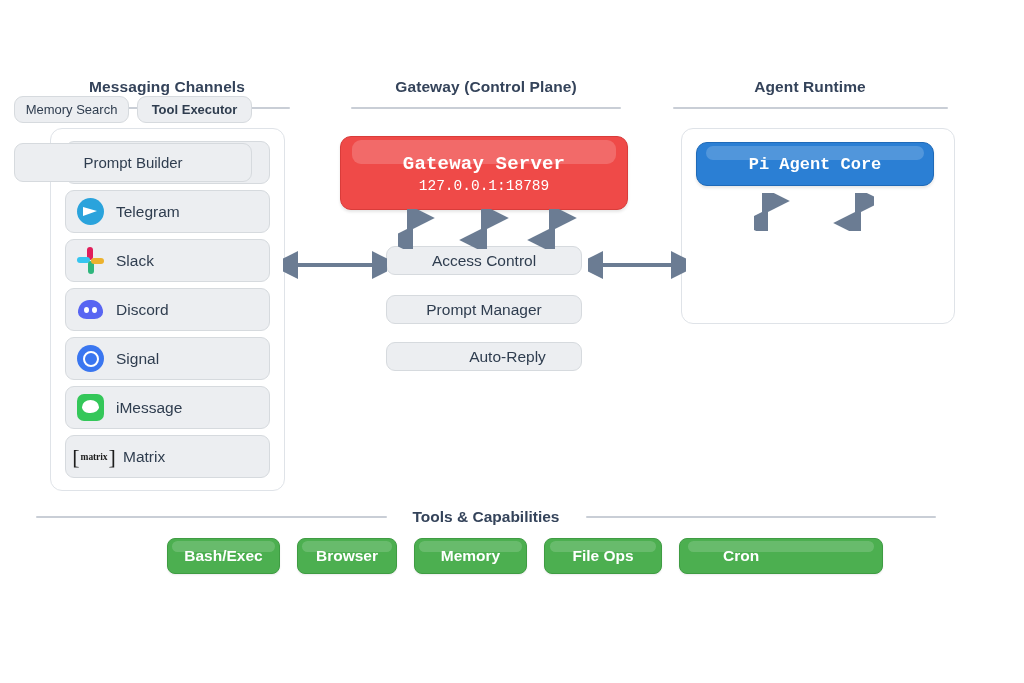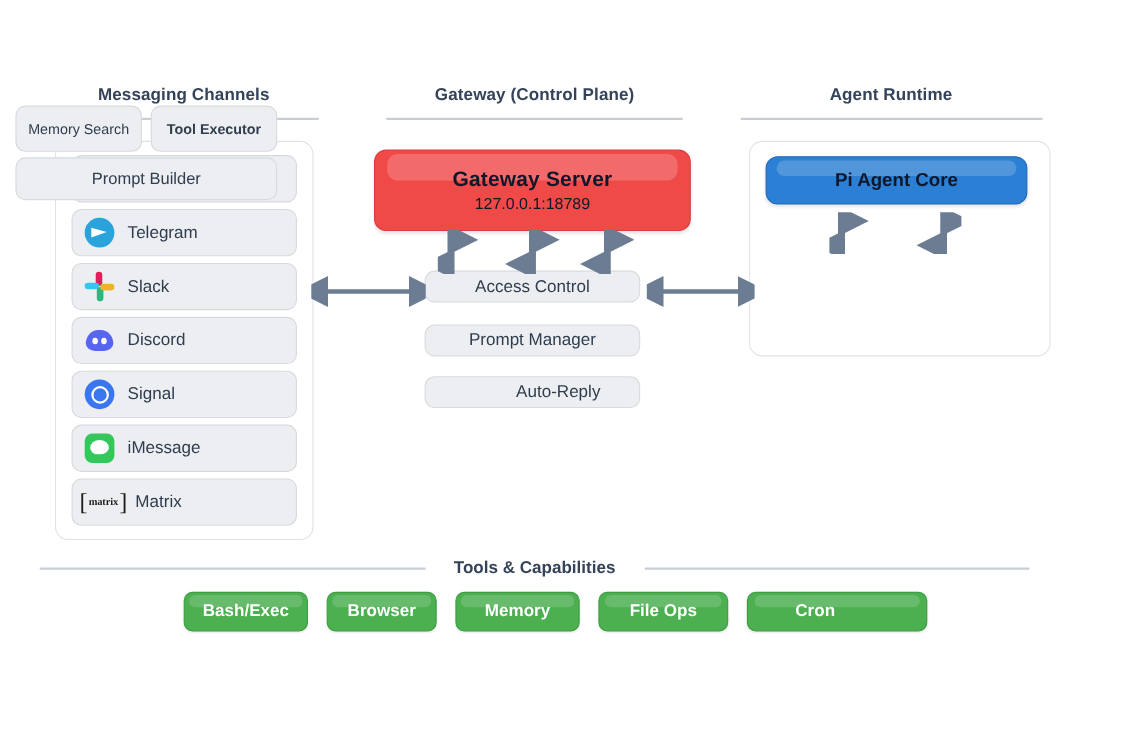--- a/index.html
+++ b/index.html
@@ -188,22 +188,23 @@
 
   
   .glossy {
     position: absolute;
     border-radius: 11px;
     box-sizing: border-box;
     display: flex;
     flex-direction: column;
     align-items: center;
     justify-content: center;
-    color: #0f172a;
+    color: #ffffff;
     text-align: right;
+    font-family: Liberation Mono, monospace;
   }
   .glossy::before {
     content: "";
     position: absolute;
     left: 4%; right: 4%;
     top: 3px;
     height: 34%;
     border-radius: 9px;
     background: rgba(255,255,255,0.18);
     pointer-events: none;
@@ -279,21 +280,21 @@
     left: 14px;
     top: 96px;
     width: 238px;
     display: flex;
     gap: 8px;
   }
   .ar-box {
     background: #eceef1;
     border: 1.2px solid #d6dade;
     border-radius: 9px;
-    height: 42px;
+    height: 27px;
     display: flex;
     align-items: center;
     justify-content: center;
     font-size: 13px;
     color: #2f3d4f;
     box-sizing: border-box;
     flex: 1;
   }
   .ar-box.bold { font-weight: bold; }
   #ar-prompt {
@@ -367,21 +368,21 @@
     top: 2px;
     height: 32%;
     border-radius: 6px;
     background: rgba(255,255,255,0.16);
   }
   .tool-pill span { position: relative; z-index: 2; }
   .tool-pill.w1 { width: 113px; }
   .tool-pill.w2 { width: 100px; }
   .tool-pill.w3 { width: 113px; }
   .tool-pill.w4 { width: 118px; }
-  .tool-pill.w5 { width: 164px; justify-content: flex-start; padding-left: 43px; }
+  .tool-pill.w5 { width: 204px; justify-content: flex-start; padding-left: 43px; }
 </style>
 </head>
 <body>
 
 <div class="headers">
   <div class="hdr-col c1">
     <div class="hdr-title">Messaging Channels</div>
     <div class="hdr-rule"></div>
   </div>
   <div class="hdr-col c2">

